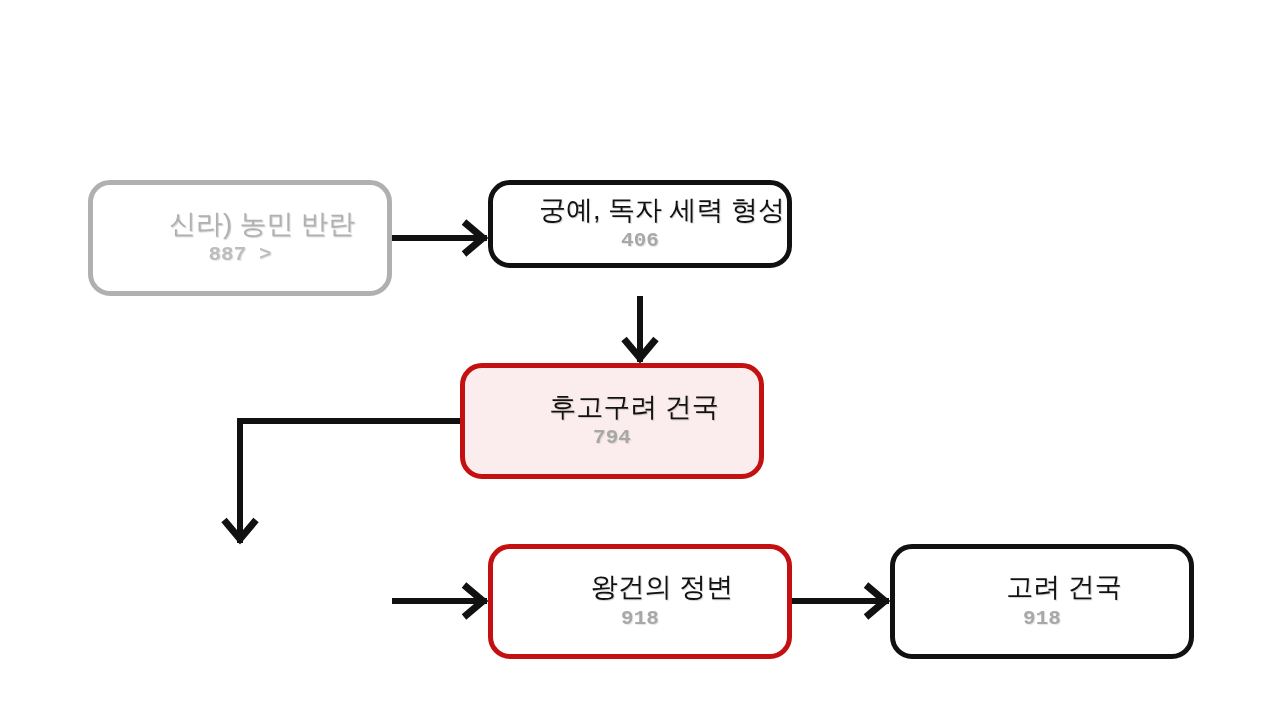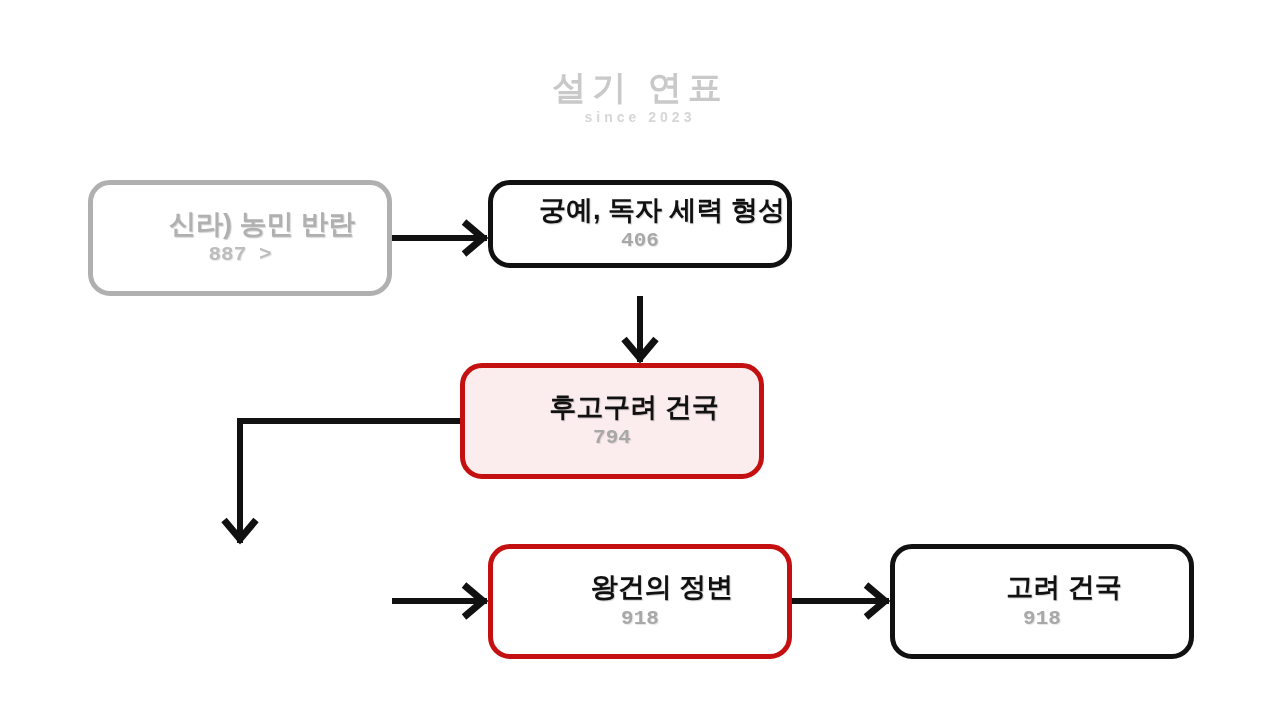--- a/index.html
+++ b/index.html
@@ -63,21 +63,21 @@
     align-items: center;
     justify-content: center;
     border-radius: 22px;
     background: #ffffff;
     border: 5px solid #111111;
     text-align: center;
     padding: 4px 10px;
   }
   .node .n-title {
     font-size: 27px;
-    font-weight: 700;
+    font-weight: 400;
     color: #111111;
     line-height: 1.18;
     white-space: nowrap;
     text-shadow: 1px 1px 1px rgba(0,0,0,0.18);
     margin-left: 44px;
   }
   .node .n-sub {
     margin-top: 3px;
     font-size: 21px;
     font-weight: 700;
@@ -104,24 +104,20 @@
   #node-hugoguryeo      { left: 460px; top: 363px; width: 304px; height: 116px; }
   #node-purge-tyranny   { left: 88px;  top: 544px; width: 304px; height: 115px; }
   #node-wanggeon-coup   { left: 488px; top: 544px; width: 304px; height: 115px; }
   #node-goryeo-founding { left: 890px; top: 544px; width: 304px; height: 115px; }
 </style>
 </head>
 <body>
 
 <div id="canvas">
 
-  <div class="watermark">
-    <div class="wm-title">설기 연표</div>
-    <div class="wm-sub">since 2023</div>
-  </div>
 
   <svg id="connectors" viewBox="0 0 1280 720">
     <g fill="none" stroke="#111111" stroke-width="6" stroke-linecap="butt" stroke-linejoin="miter">
 
       <g>
         <line x1="392" y1="238" x2="487" y2="238"></line>
         <polyline points="464,222 483,238 464,254" stroke-width="7" stroke-linecap="butt" stroke-linejoin="miter"></polyline>
       </g>
 
       <g>

